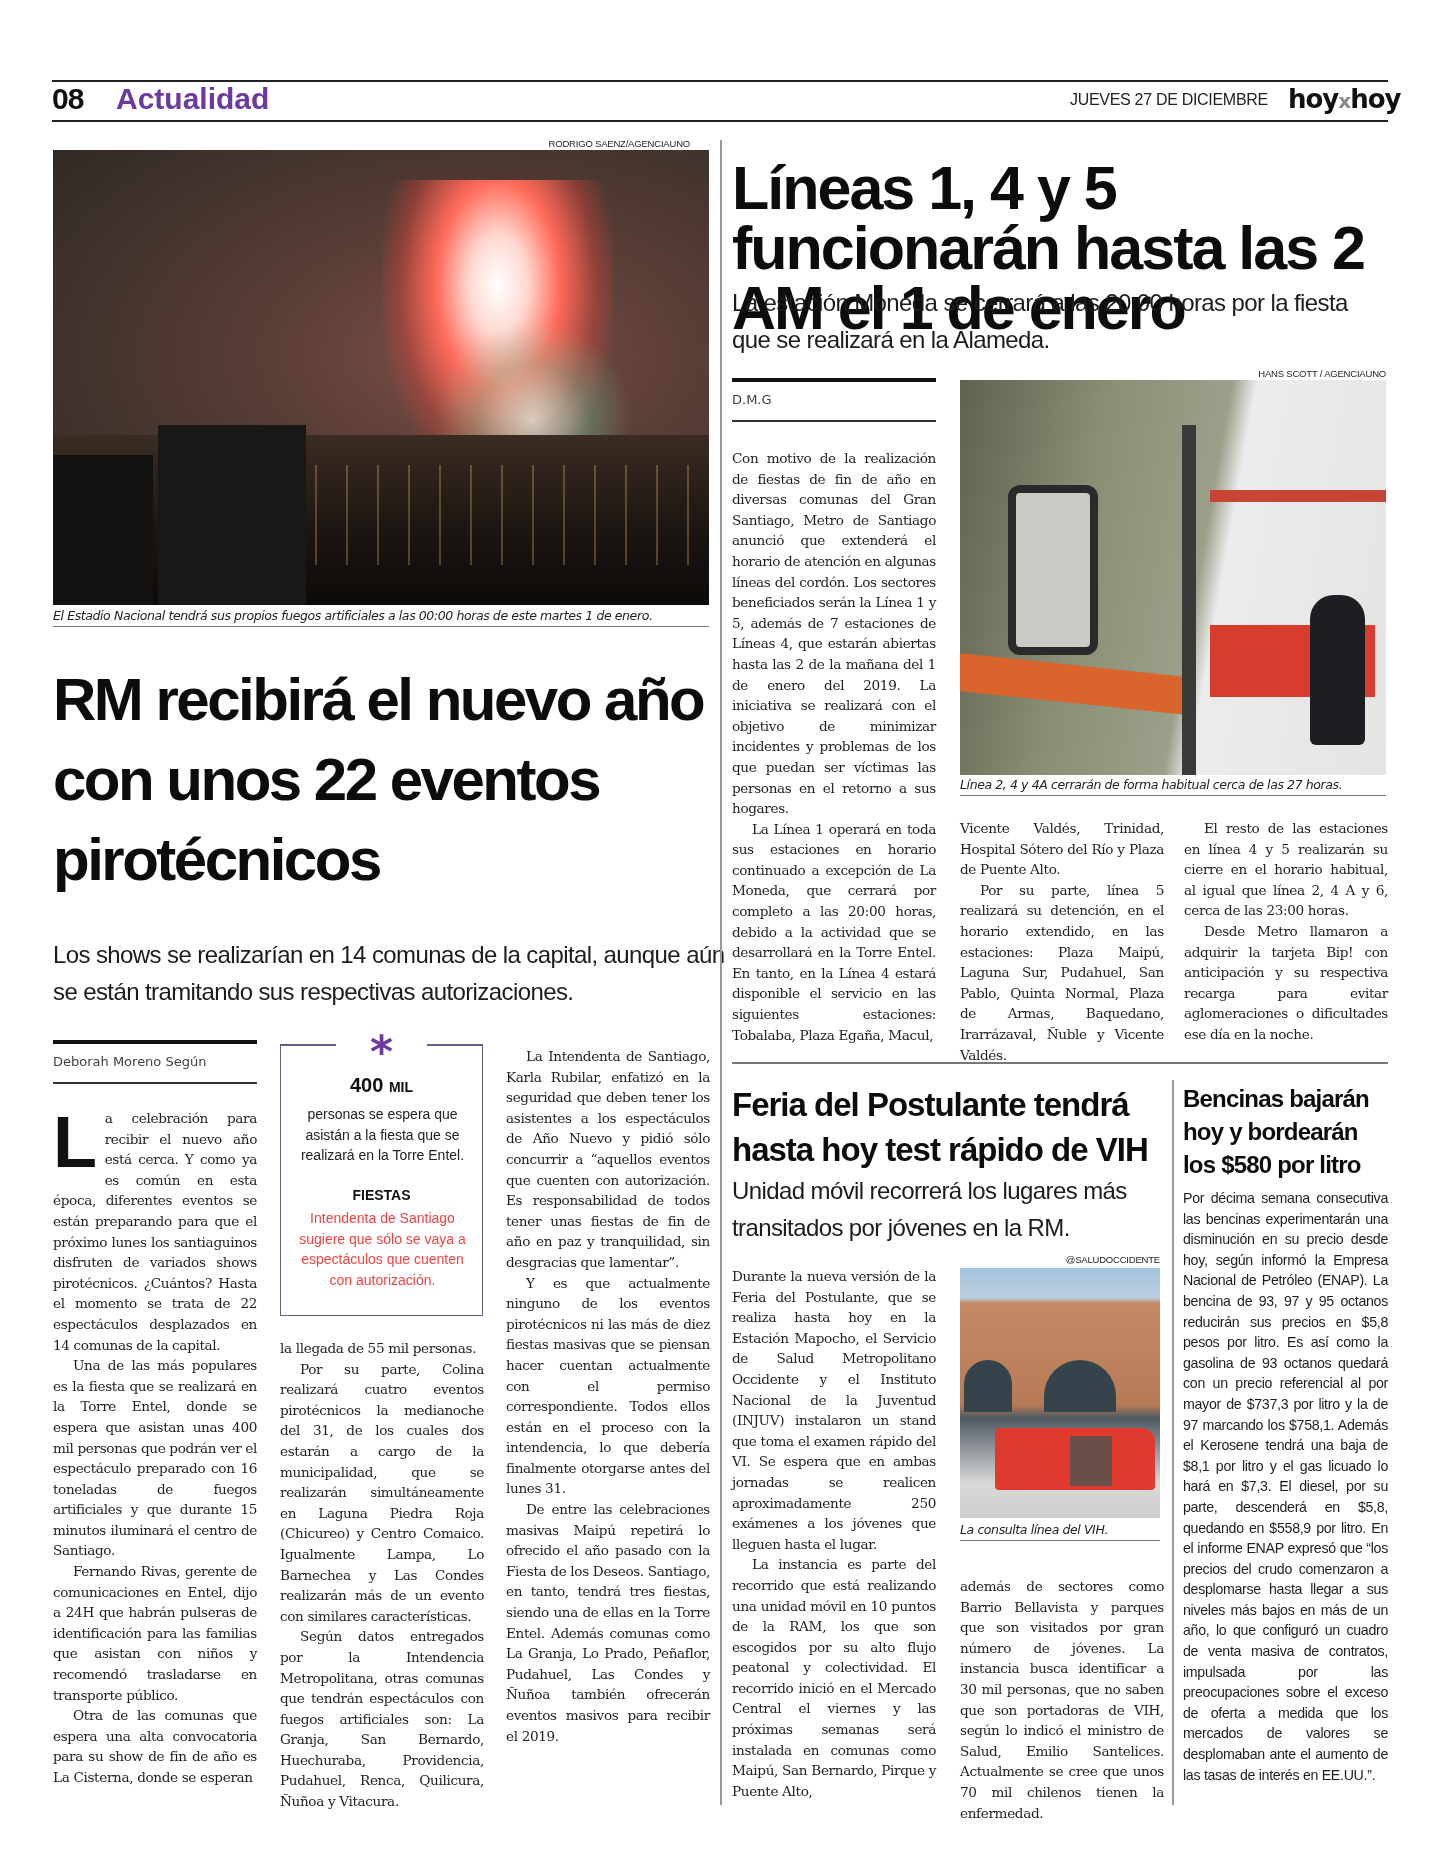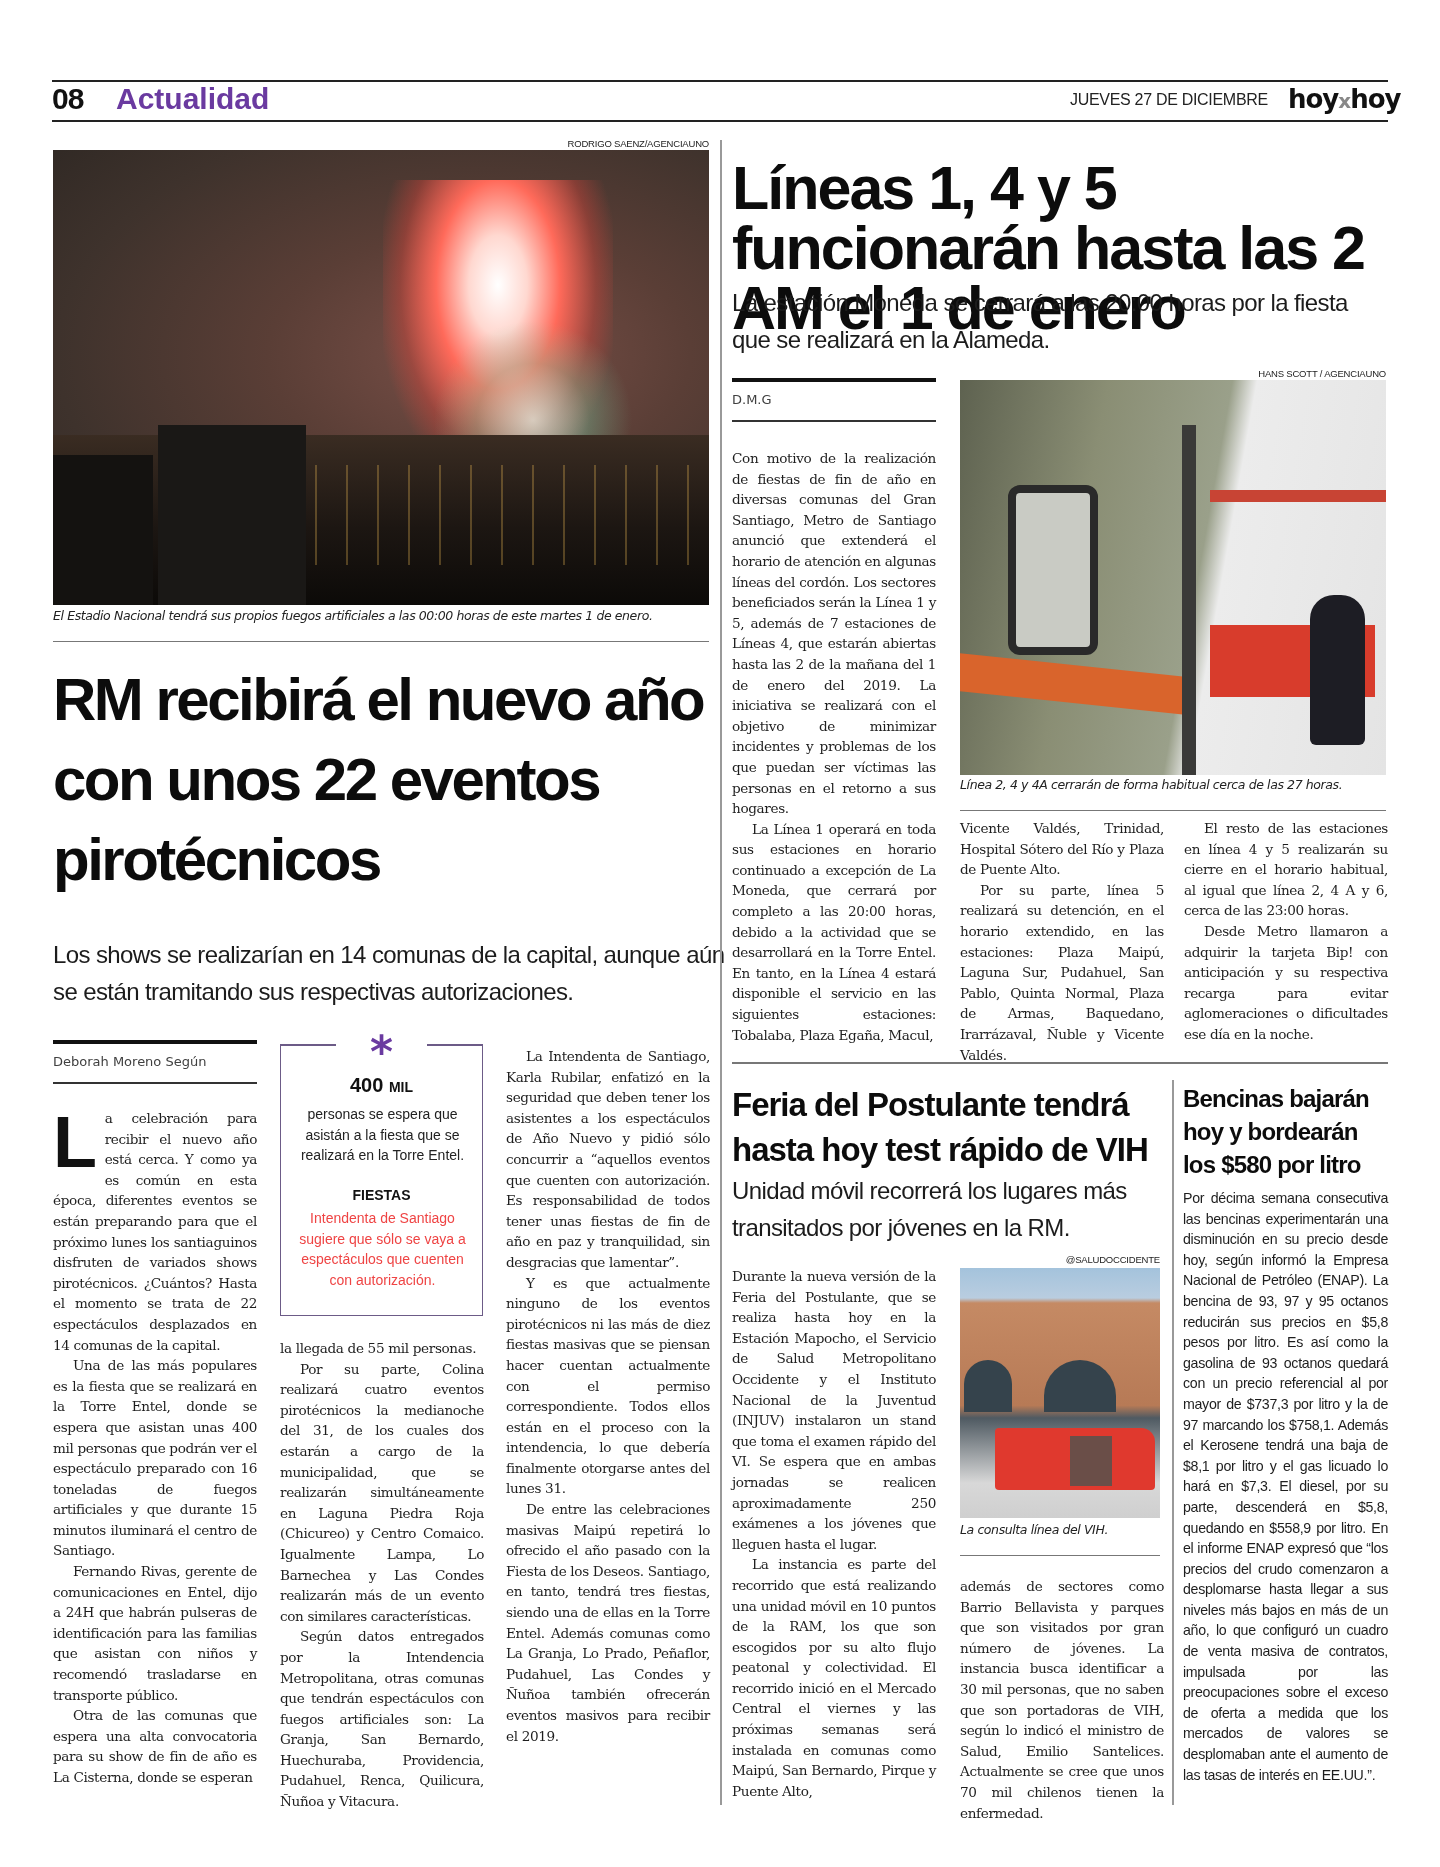--- a/index.html
+++ b/index.html
@@ -13,21 +13,21 @@
   .rule-bot { left: 52px; top: 120px; width: 1336px; height: 2px; background: #222; }
   .page-num { left: 52px; top: 82px; font-family: "Liberation Sans", sans-serif; font-weight: bold; font-size: 30px; color: #111; letter-spacing: -1px; }
   .section { left: 116px; top: 82px; font-family: "Liberation Sans", sans-serif; font-weight: bold; font-size: 30px; color: #6a3aa0; }
   .dateline { left: 1070px; top: 91px; font-family: "Liberation Sans", sans-serif; font-size: 16px; color: #222; letter-spacing: -0.3px; }
   .brand { left: 1288px; top: 84px; font-family: "DejaVu Sans", sans-serif; font-weight: bold; font-size: 26px; color: #111; letter-spacing: -1px; }
   .brand .x { color: #888; font-size: 20px; }
 
   
   .credit { font-family: "Liberation Sans", sans-serif; font-size: 9.5px; color: #222; text-align: right; letter-spacing: -0.2px; }
   .photo { overflow: hidden; }
-  .caption { font-family: "DejaVu Sans", sans-serif; font-style: italic; font-size: 12.5px; color: #222; letter-spacing: -0.4px; border-bottom: 1.5px solid #777; padding-bottom: 18px; white-space: nowrap; }
+  .caption { font-family: "DejaVu Sans", sans-serif; font-style: italic; font-size: 12.5px; color: #222; letter-spacing: -0.4px; border-bottom: 1.5px solid #777; padding-bottom: 3px; white-space: nowrap; }
 
   
   .fw-photo { left: 53px; top: 150px; width: 656px; height: 455px;
     background: radial-gradient(ellipse at 65% 45%, #7a5048 0%, #5a3e36 35%, #3e322c 70%, #2c2622 100%); }
   .fw-burst { position: absolute; left: 330px; top: 30px; width: 230px; height: 300px;
     background: radial-gradient(ellipse at 50% 35%, #ffffff 0%, #ffd8d0 18%, #ff6a5a 38%, rgba(220,70,60,0.4) 60%, rgba(0,0,0,0) 75%); }
   .fw-burst2 { position: absolute; left: 380px; top: 170px; width: 200px; height: 200px;
     background: radial-gradient(ellipse at 50% 50%, rgba(230,255,240,0.7) 0%, rgba(120,200,160,0.35) 40%, rgba(0,0,0,0) 70%); }
   .fw-city { position: absolute; left: 0; bottom: 0; width: 100%; height: 170px;
     background: linear-gradient(to bottom, #3a2c22 0%, #1c1612 55%, #0c0a08 100%); }
@@ -99,21 +99,21 @@
 </head>
 <body>
 
 <div class="abs rule-top"></div>
 <div class="abs page-num">08</div>
 <div class="abs section">Actualidad</div>
 <div class="abs dateline">JUEVES 27 DE DICIEMBRE</div>
 <div class="abs brand"><span>hoy</span><span class="x">x</span><span>hoy</span></div>
 <div class="abs rule-bot"></div>
 
-<div class="abs credit" style="left:453px; top:138px; width:256px;">RODRIGO SAENZ/AGENCIAUNO</div>
+<div class="abs credit" style="left:434px; top:138px; width:256px;">RODRIGO SAENZ/AGENCIAUNO</div>
 <div class="abs photo fw-photo">
   <div class="fw-burst"></div>
   <div class="fw-burst2"></div>
   <div class="fw-city"></div>
   <div class="fw-lights"></div>
   <div class="fw-bldg2"></div>
   <div class="fw-bldg1"></div>
 </div>
 <div class="abs caption" style="left:53px; top:608px; width:656px;">El Estadio Nacional tendrá sus propios fuegos artificiales a las 00:00 horas de este martes 1 de enero.</div>
 

